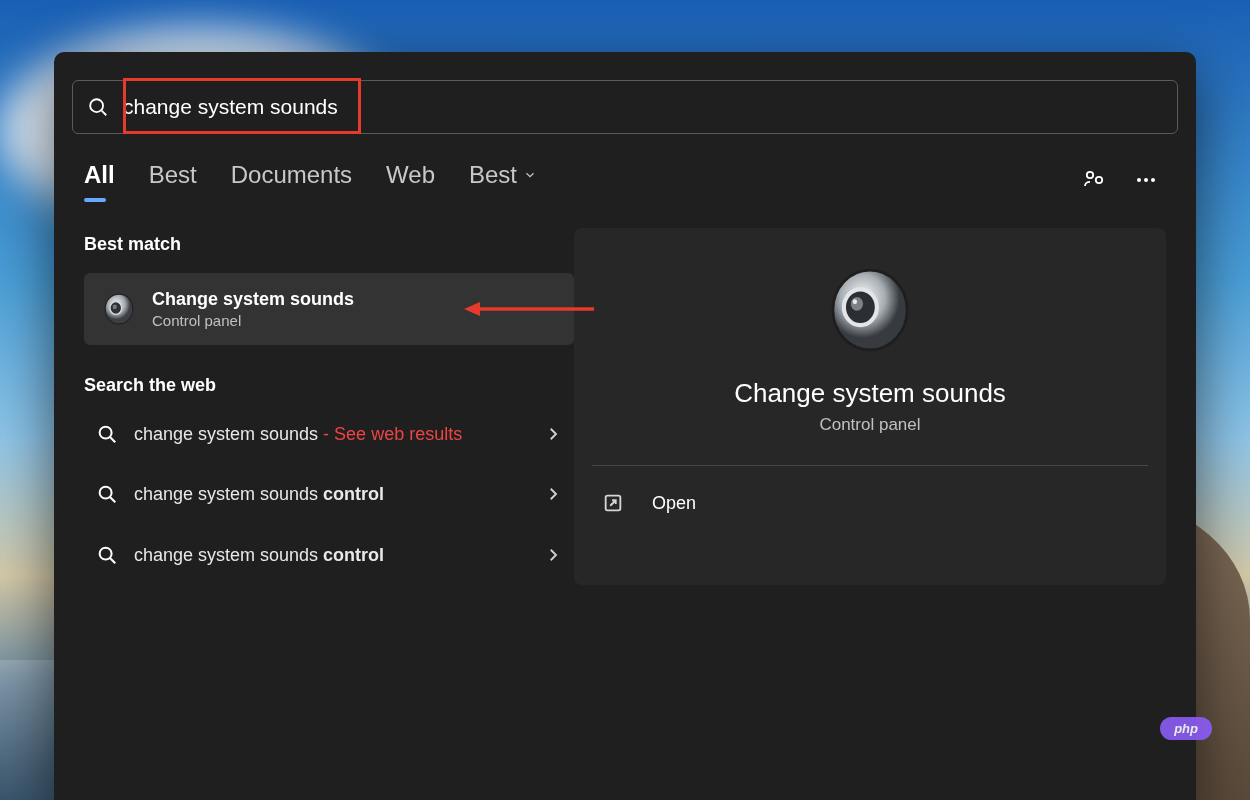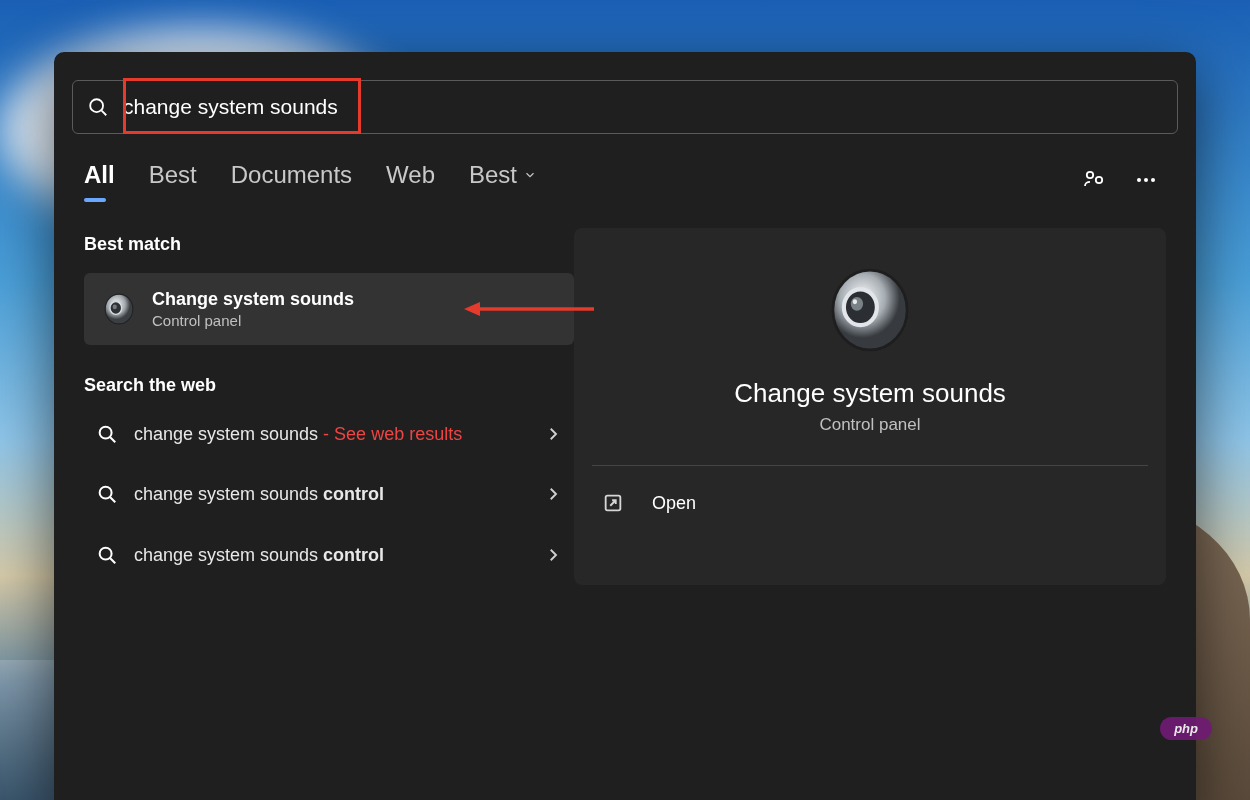--- a/index.html
+++ b/index.html
@@ -79,21 +79,21 @@
 
   .detail-icon-wrap { display:flex; justify-content:center; }
   .speaker-lg { width:88px; height:88px; }
   .detail-title { text-align:center; font-size:26px; margin-top:24px; }
   .detail-sub { text-align:center; font-size:17px; color:#c0c0c0; margin-top:6px; }
   .divider { height:1px; background:#454545; margin:30px 0 0; }
   .action-row { display:flex; align-items:center; gap:28px; padding:26px 10px; cursor:pointer; }
   .action-row svg { color:#d6d6d6; }
   .action-label { font-size:18px; }
 
-  .watermark { position:absolute; right:38px; bottom:60px; background:#701a75; color:#fff; font-size:13px; font-style:italic; font-weight:700; padding:4px 14px; border-radius:14px; opacity:0.9; }
+  .watermark { position:absolute; right:38px; bottom:60px; background:#8b5cf6; color:#fff; font-size:13px; font-style:italic; font-weight:700; padding:4px 14px; border-radius:14px; opacity:0.9; }
 </style>
 </head>
 <body>
 
 <div class="bg-cloud"></div>
 <div class="bg-shore"></div>
 <div class="bg-rock"></div>
 
 <div class="panel">
 

